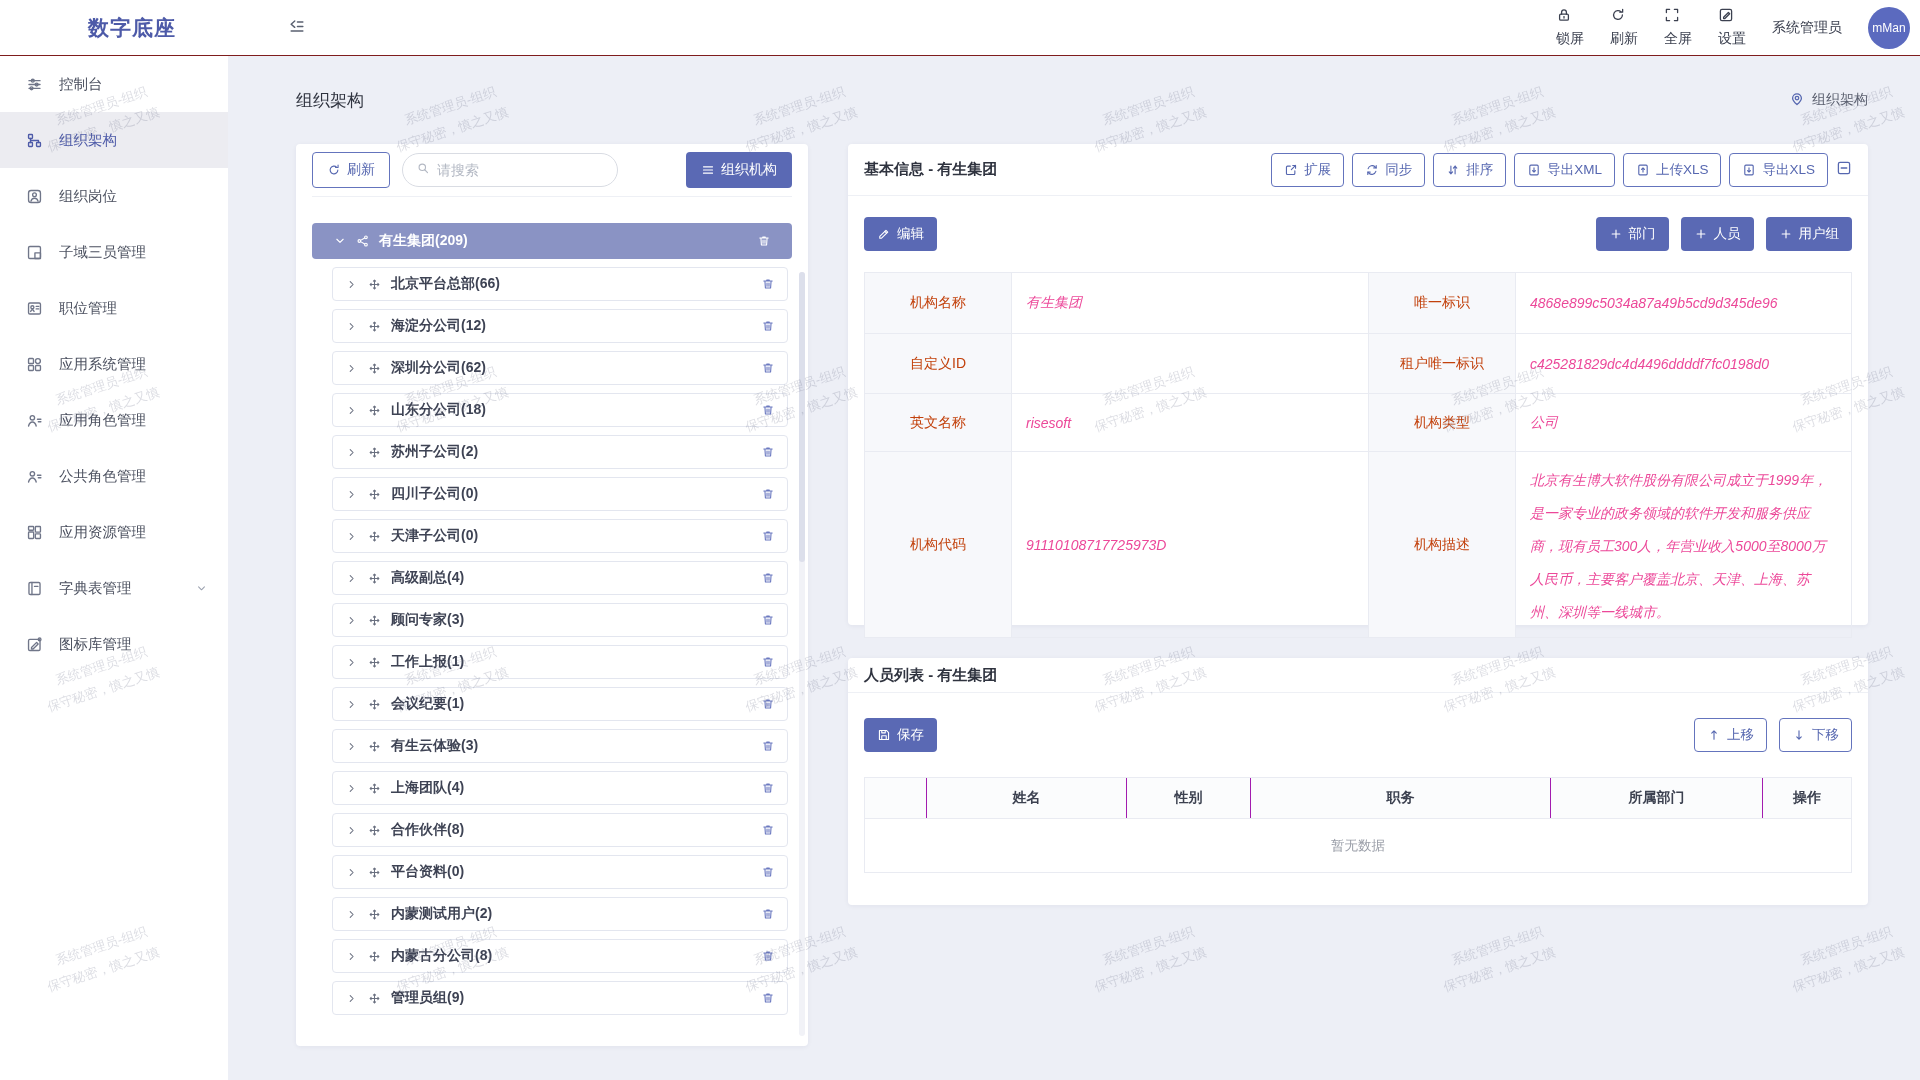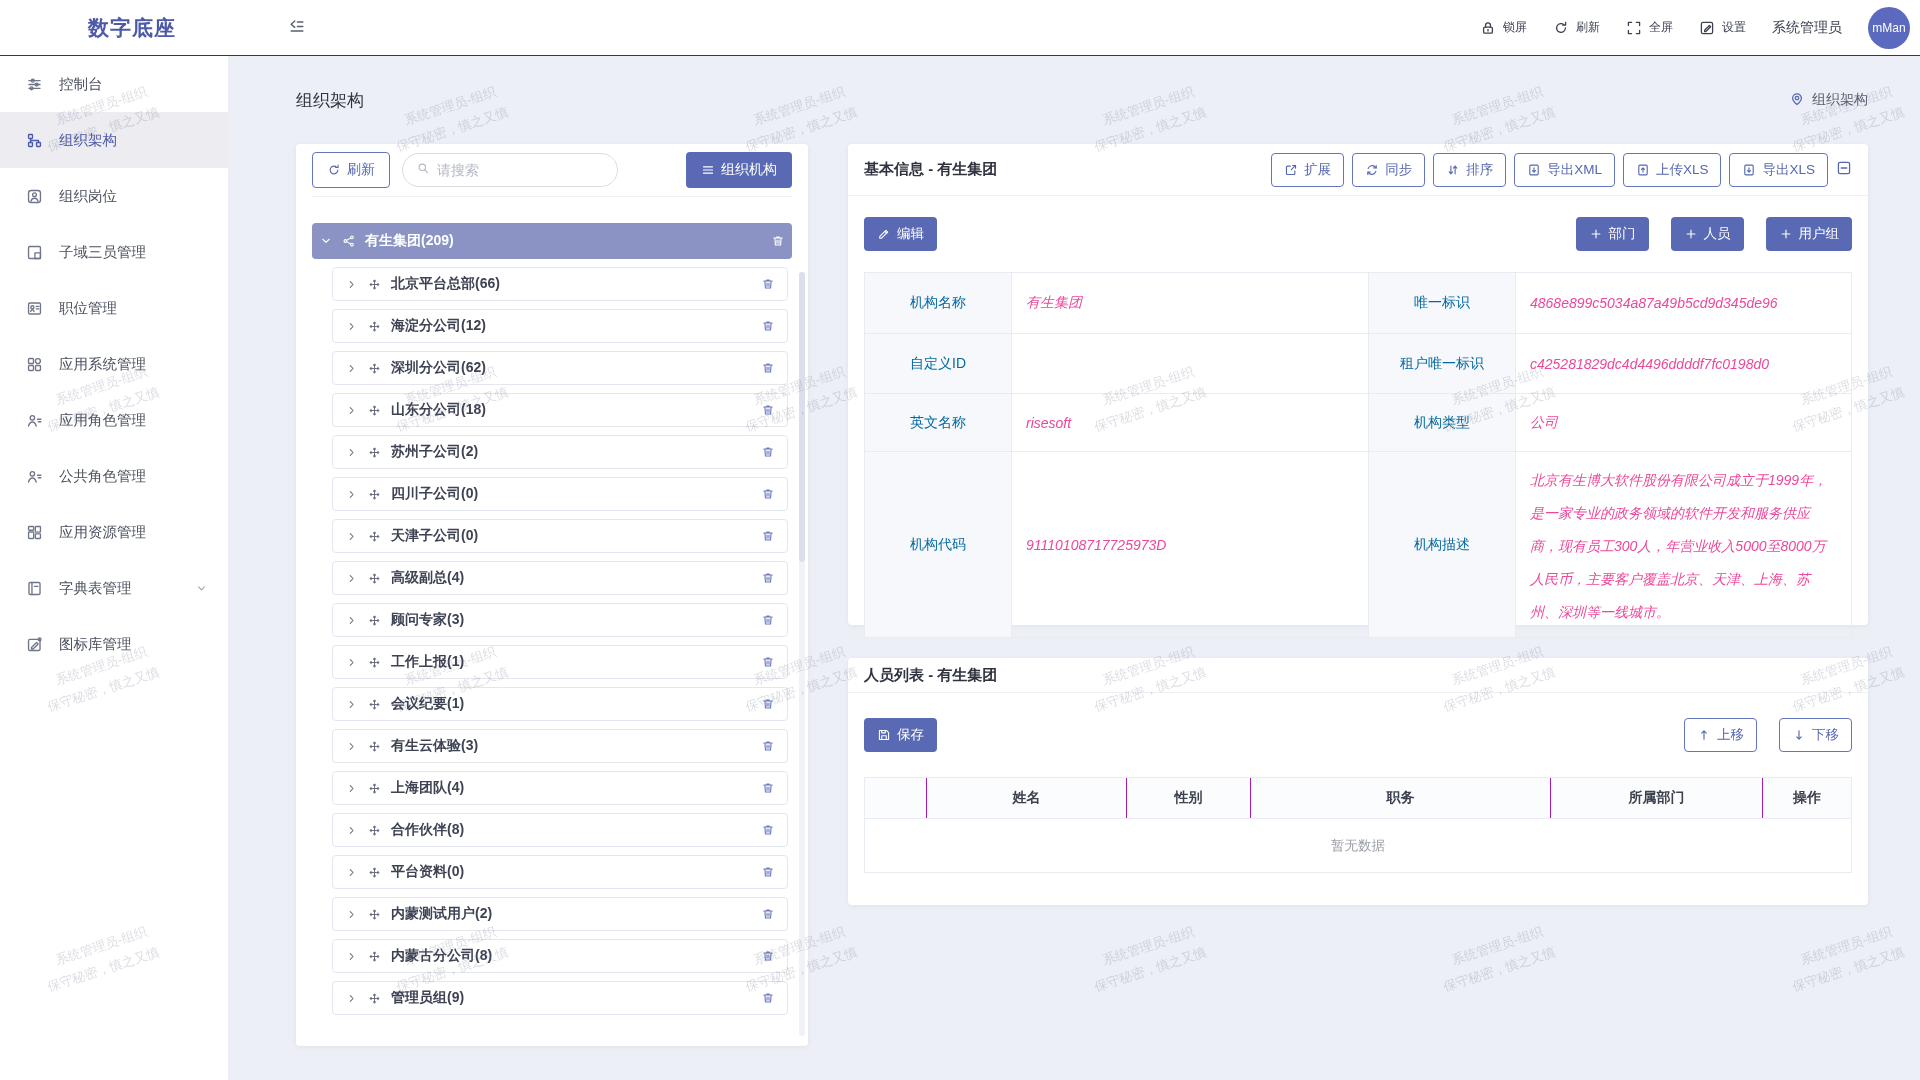--- a/index.html
+++ b/index.html
@@ -10,21 +10,21 @@
   .ic svg { width:100%; height:100%; }
 
   
   .header { position:absolute; top:0; left:0; right:0; height:56px; background:#fff;
     display:flex; align-items:center; z-index:5; border-bottom:1px solid #7f1d1d; }
   .logo { width:260px; padding-left:88px; font-size:21px; font-weight:700;
     color:#4d5aa8; letter-spacing:1px; }
   .collapse-btn { margin-left:28px; color:#596070; cursor:pointer; }
   .collapse-btn .ic { width:18px; height:18px; }
   .h-right { margin-left:auto; display:flex; align-items:center; gap:26px; padding-right:10px; }
-  .h-action { display:flex; align-items:center; gap:7px; font-size:12px; color:#3c4150; cursor:pointer; }
+  .h-action { display:flex; gap:7px; font-size:14px; color:#3c4150; cursor:pointer;flex-direction:column; }
   .h-action .ic { color:#3c4150; }
   .h-user { font-size:14px; color:#3c4150; cursor:pointer; }
   .avatar { width:42px; height:42px; border-radius:50%; background:#5b6abf; color:#fff;
     font-size:12px; display:flex; align-items:center; justify-content:center; overflow:hidden; cursor:pointer; }
 
   
   .sidebar { position:absolute; top:56px; left:0; width:228px; bottom:0; background:#fff; z-index:4; }
   .side-item { height:56px; display:flex; align-items:center; padding:0 20px 0 26px; gap:16px;
     font-size:14.5px; color:#4b505f; cursor:pointer; }
   .side-item .ic { width:17px; height:17px; color:#707689; }
@@ -55,21 +55,21 @@
   .tree-toolbar { display:flex; align-items:center; gap:12px; padding-bottom:8px;
     border-bottom:1px solid #eef0f5; }
   .search { width:216px; height:34px; border:1px solid #d9dce3; border-radius:17px;
     display:flex; align-items:center; gap:7px; padding:0 13px; color:#b4b9c4; background:#fff; }
   .search .ic { width:14px; height:14px; }
   .search input { border:none; outline:none; width:100%; font-size:14px; color:#333;
     font-family:inherit; background:transparent; }
   .search input::placeholder { color:#b4b9c4; }
   .btn-org { margin-left:auto; }
   .tree-root { margin-top:26px; height:36px; background:#8a93c4; border-radius:4px;
-    display:flex; align-items:center; gap:9px; padding:0 7px; color:#fff; font-weight:700;
+    display:flex; align-items:center; gap:9px; padding:0 21px; color:#fff; font-weight:700;
     font-size:14px; cursor:pointer; }
   .tree-root .ic { width:14px; height:14px; }
   .root-trash { margin-left:auto; cursor:pointer; }
   .tree-list { margin-left:20px; margin-right:4px; }
   .tree-row { height:34px; margin-top:8px; border:1px solid #e3e6ef; border-radius:4px;
     display:flex; align-items:center; gap:10px; padding:0 12px; font-size:14px; font-weight:600;
     color:#3e4354; cursor:pointer; background:#fff; }
   .tree-row .ic { width:13px; height:13px; color:#6a7080; }
   .row-trash { margin-left:auto; color:#6b79c0 !important; width:14px !important; height:14px !important; }
   .tree-scroll { position:absolute; right:3px; top:128px; bottom:10px; width:6px;
@@ -78,29 +78,29 @@
 
   
   .right-col { flex:1; display:flex; flex-direction:column; gap:33px; }
   .card-head { height:52px; display:flex; align-items:center; border-bottom:1px solid #eef0f5;
     padding:0 16px; }
   .card-title { font-size:15px; font-weight:700; color:#2f333f; }
   .head-tools { margin-left:auto; display:flex; align-items:center; gap:8px; }
   .collapse-sq { color:#5667b0; margin-left:8px; cursor:pointer; }
   .collapse-sq .ic { width:16px; height:16px; }
   .actions-row { display:flex; align-items:center; padding:21px 16px; }
-  .right-actions { margin-left:auto; display:flex; gap:22px;align-items:flex-end; }
+  .right-actions { margin-left:auto; display:flex; gap:12px;align-items:flex-end; }
 
   .info-card { height:481px; }
   .info-table { margin:0 16px; border:1px solid #e9ebf2; }
   .i-row { display:grid; grid-template-columns:147px 357px 147px 1fr; border-top:1px solid #e9ebf2; }
   .i-row:first-child { border-top:none; }
   .i-cell { display:flex; align-items:center; font-size:14px; border-right:1px solid #e9ebf2; }
   .i-cell:last-child { border-right:none; }
-  .i-label { background:#f7f8fb; color:#0369a1; justify-content:center; }
+  .i-label { background:#f7f8fb; color:#c2410c; justify-content:center; }
   .i-value { color:#ec4899; padding:8px 14px;font-style:italic; }
   .i-desc { line-height:33px; align-items:flex-start; padding-top:12px; }
 
   .people-card { height:247px; }
   .people-card .card-head { height:35px; }
   .people-card .actions-row { padding:25px 16px; }
   .p-table { margin:0 16px; border:1px solid #e9ebf2; }
   .p-head { display:grid; grid-template-columns:62px 200px 124px 300px 212px 1fr; height:40px; background:#fbfcfd; }
   .p-hcell { display:flex; align-items:center; justify-content:center; font-size:14px; font-weight:700;
     color:#3c4150; border-right:1px solid #a21caf; }

